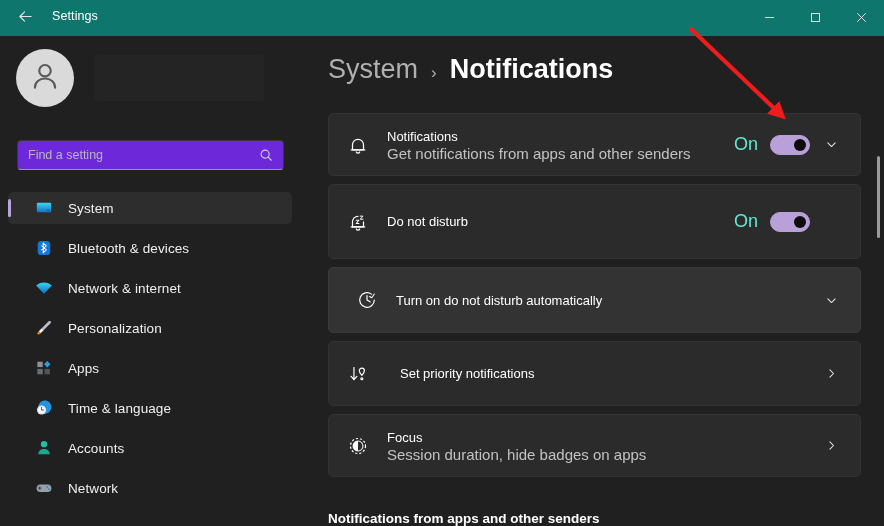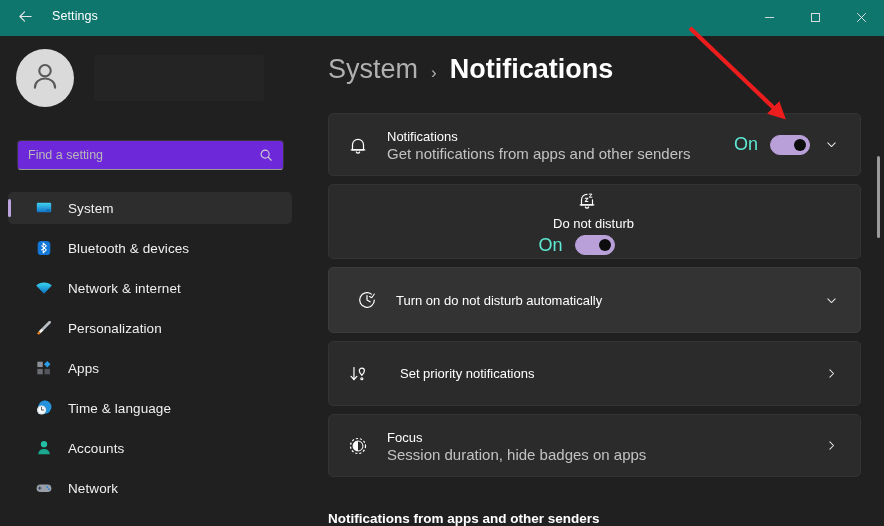--- a/index.html
+++ b/index.html
@@ -308,21 +308,21 @@
           <div class="chev">
             <span>
               <svg viewBox="0 0 16 16" fill="none" stroke="#e4e4e4" stroke-width="1.3" stroke-linecap="round" stroke-linejoin="round">
                   <path d="M3.5 6l4.5 4.5L12.5 6"></path>
                 </svg>
             </span>
           </div>
         </div>
       </div>
 
-      <div class="card" style="height:75px;flex-direction:column;">
+      <div class="card" style="height:75px;">
         <span class="card-ico">
           <svg viewBox="0 0 24 24" fill="none" stroke="#ffffff" stroke-width="1.3" stroke-linecap="round" stroke-linejoin="round">
             <path d="M6 17.4v-5.6a6 6 0 0 1 6-6"></path>
             <path d="M18 11.8v5.6H6"></path>
             <path d="M4.6 17.4h14.8"></path>
             <path d="M10.2 19.6a1.9 1.9 0 0 0 3.6 0"></path>
             <path d="M10 10h3l-3 3.6h3" stroke-width="1.1"></path>
             <path d="M14.4 5.6h3l-3 3.4h3" stroke-width="1.05"></path>
           </svg>
         </span>

